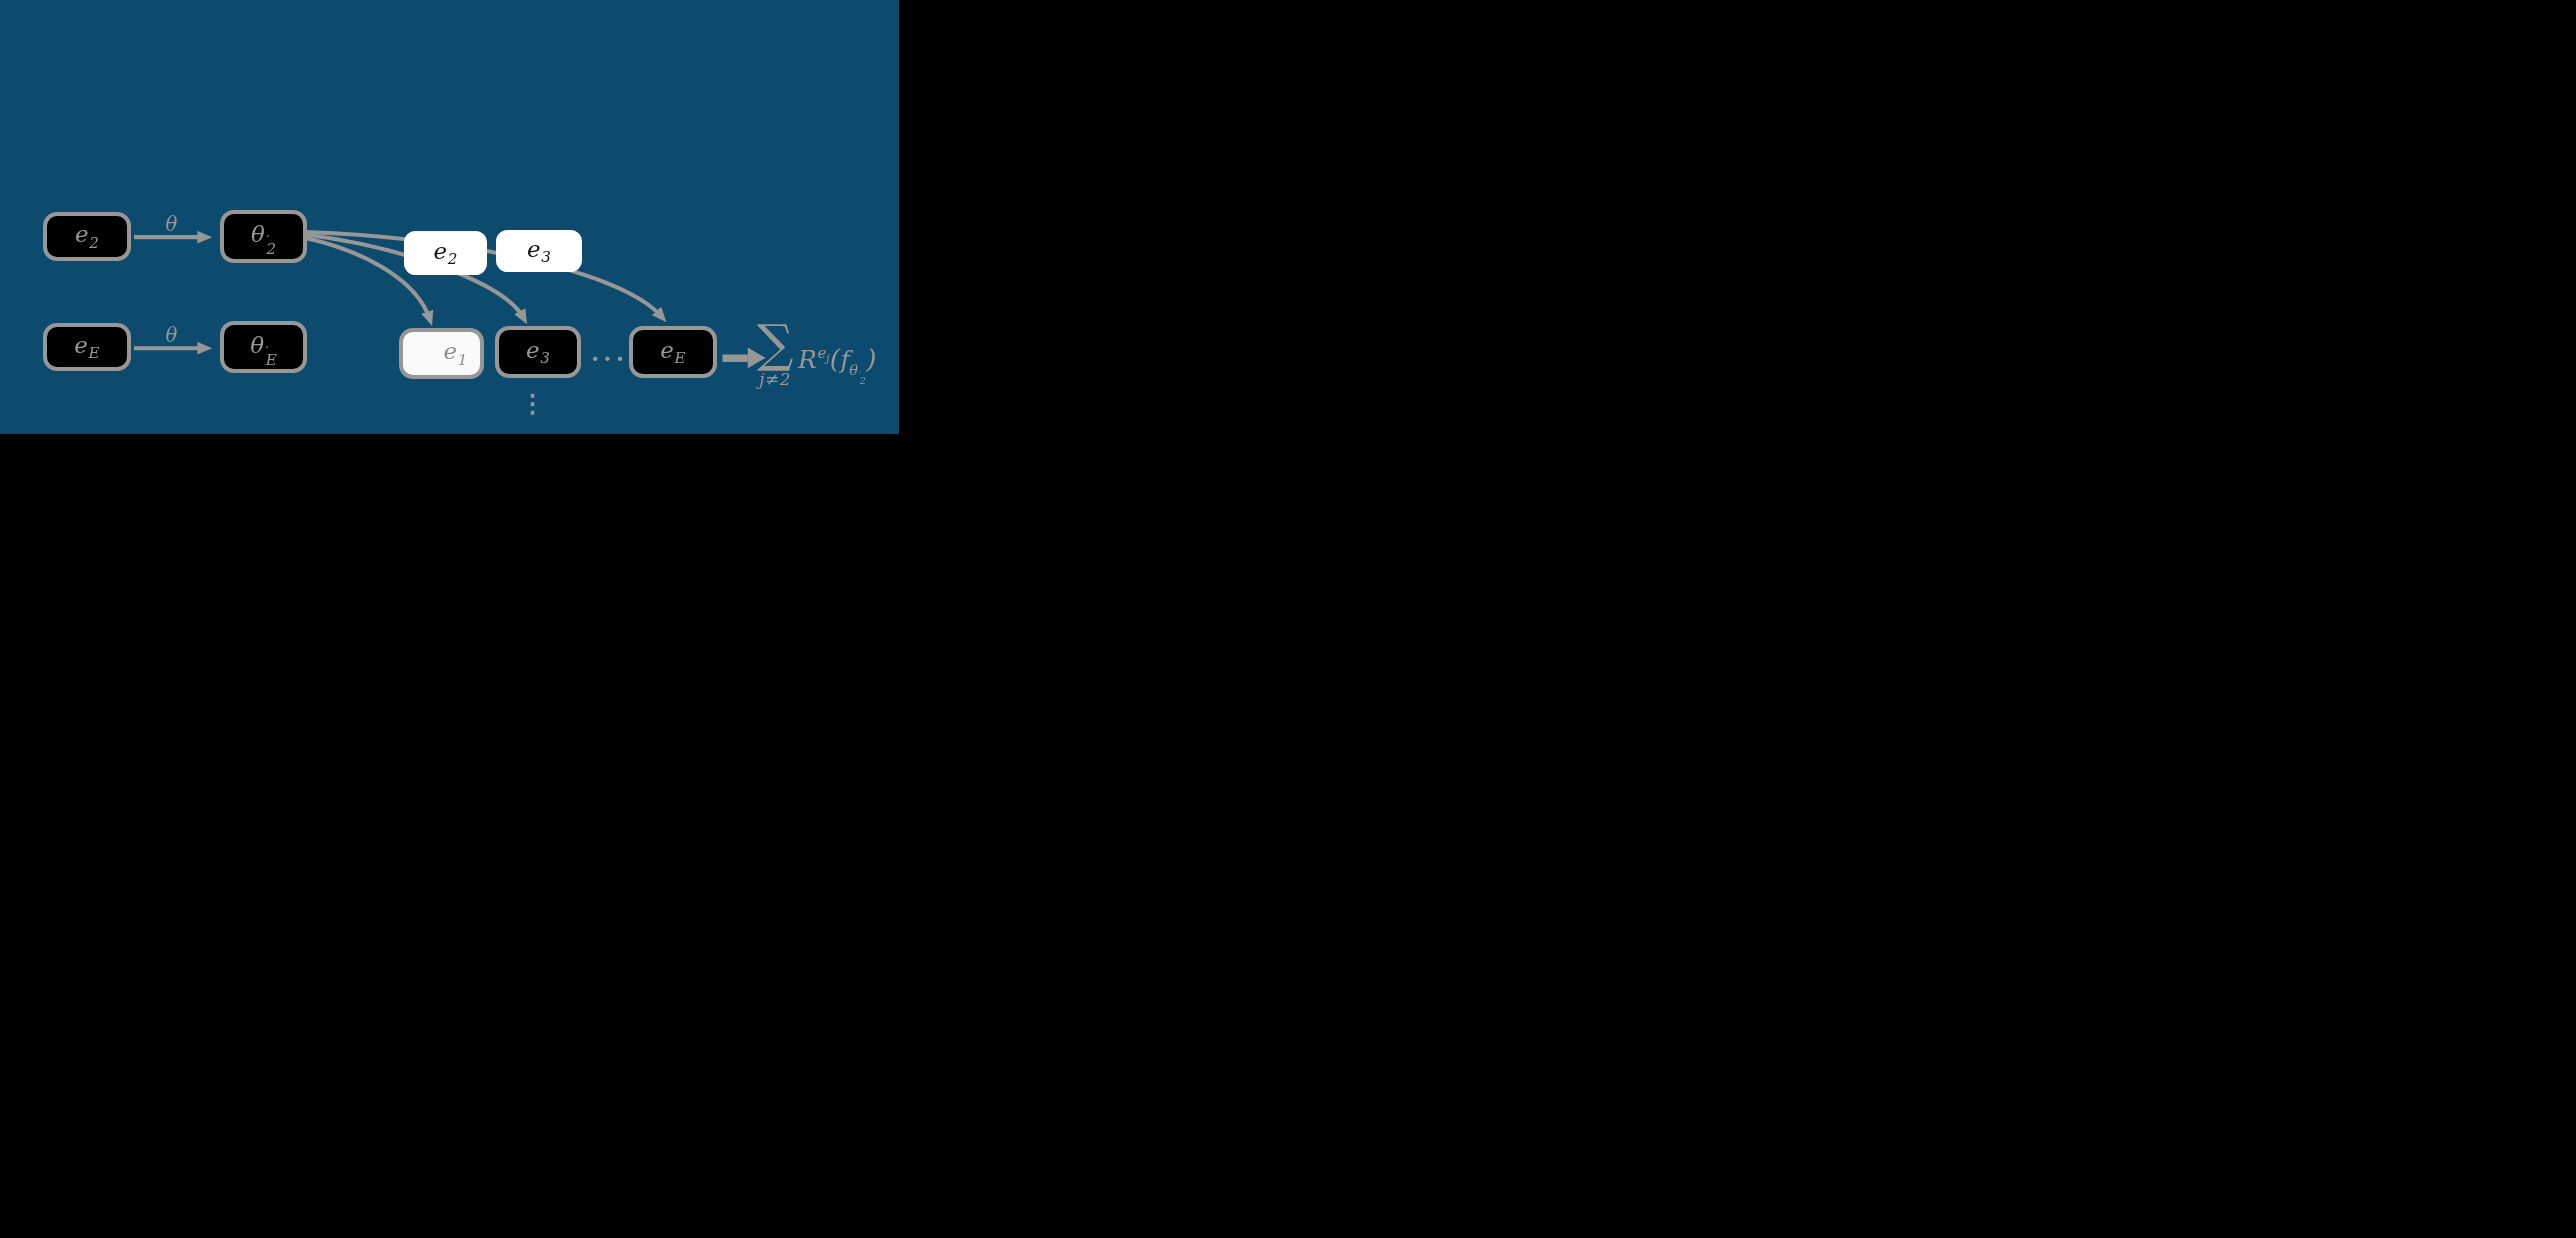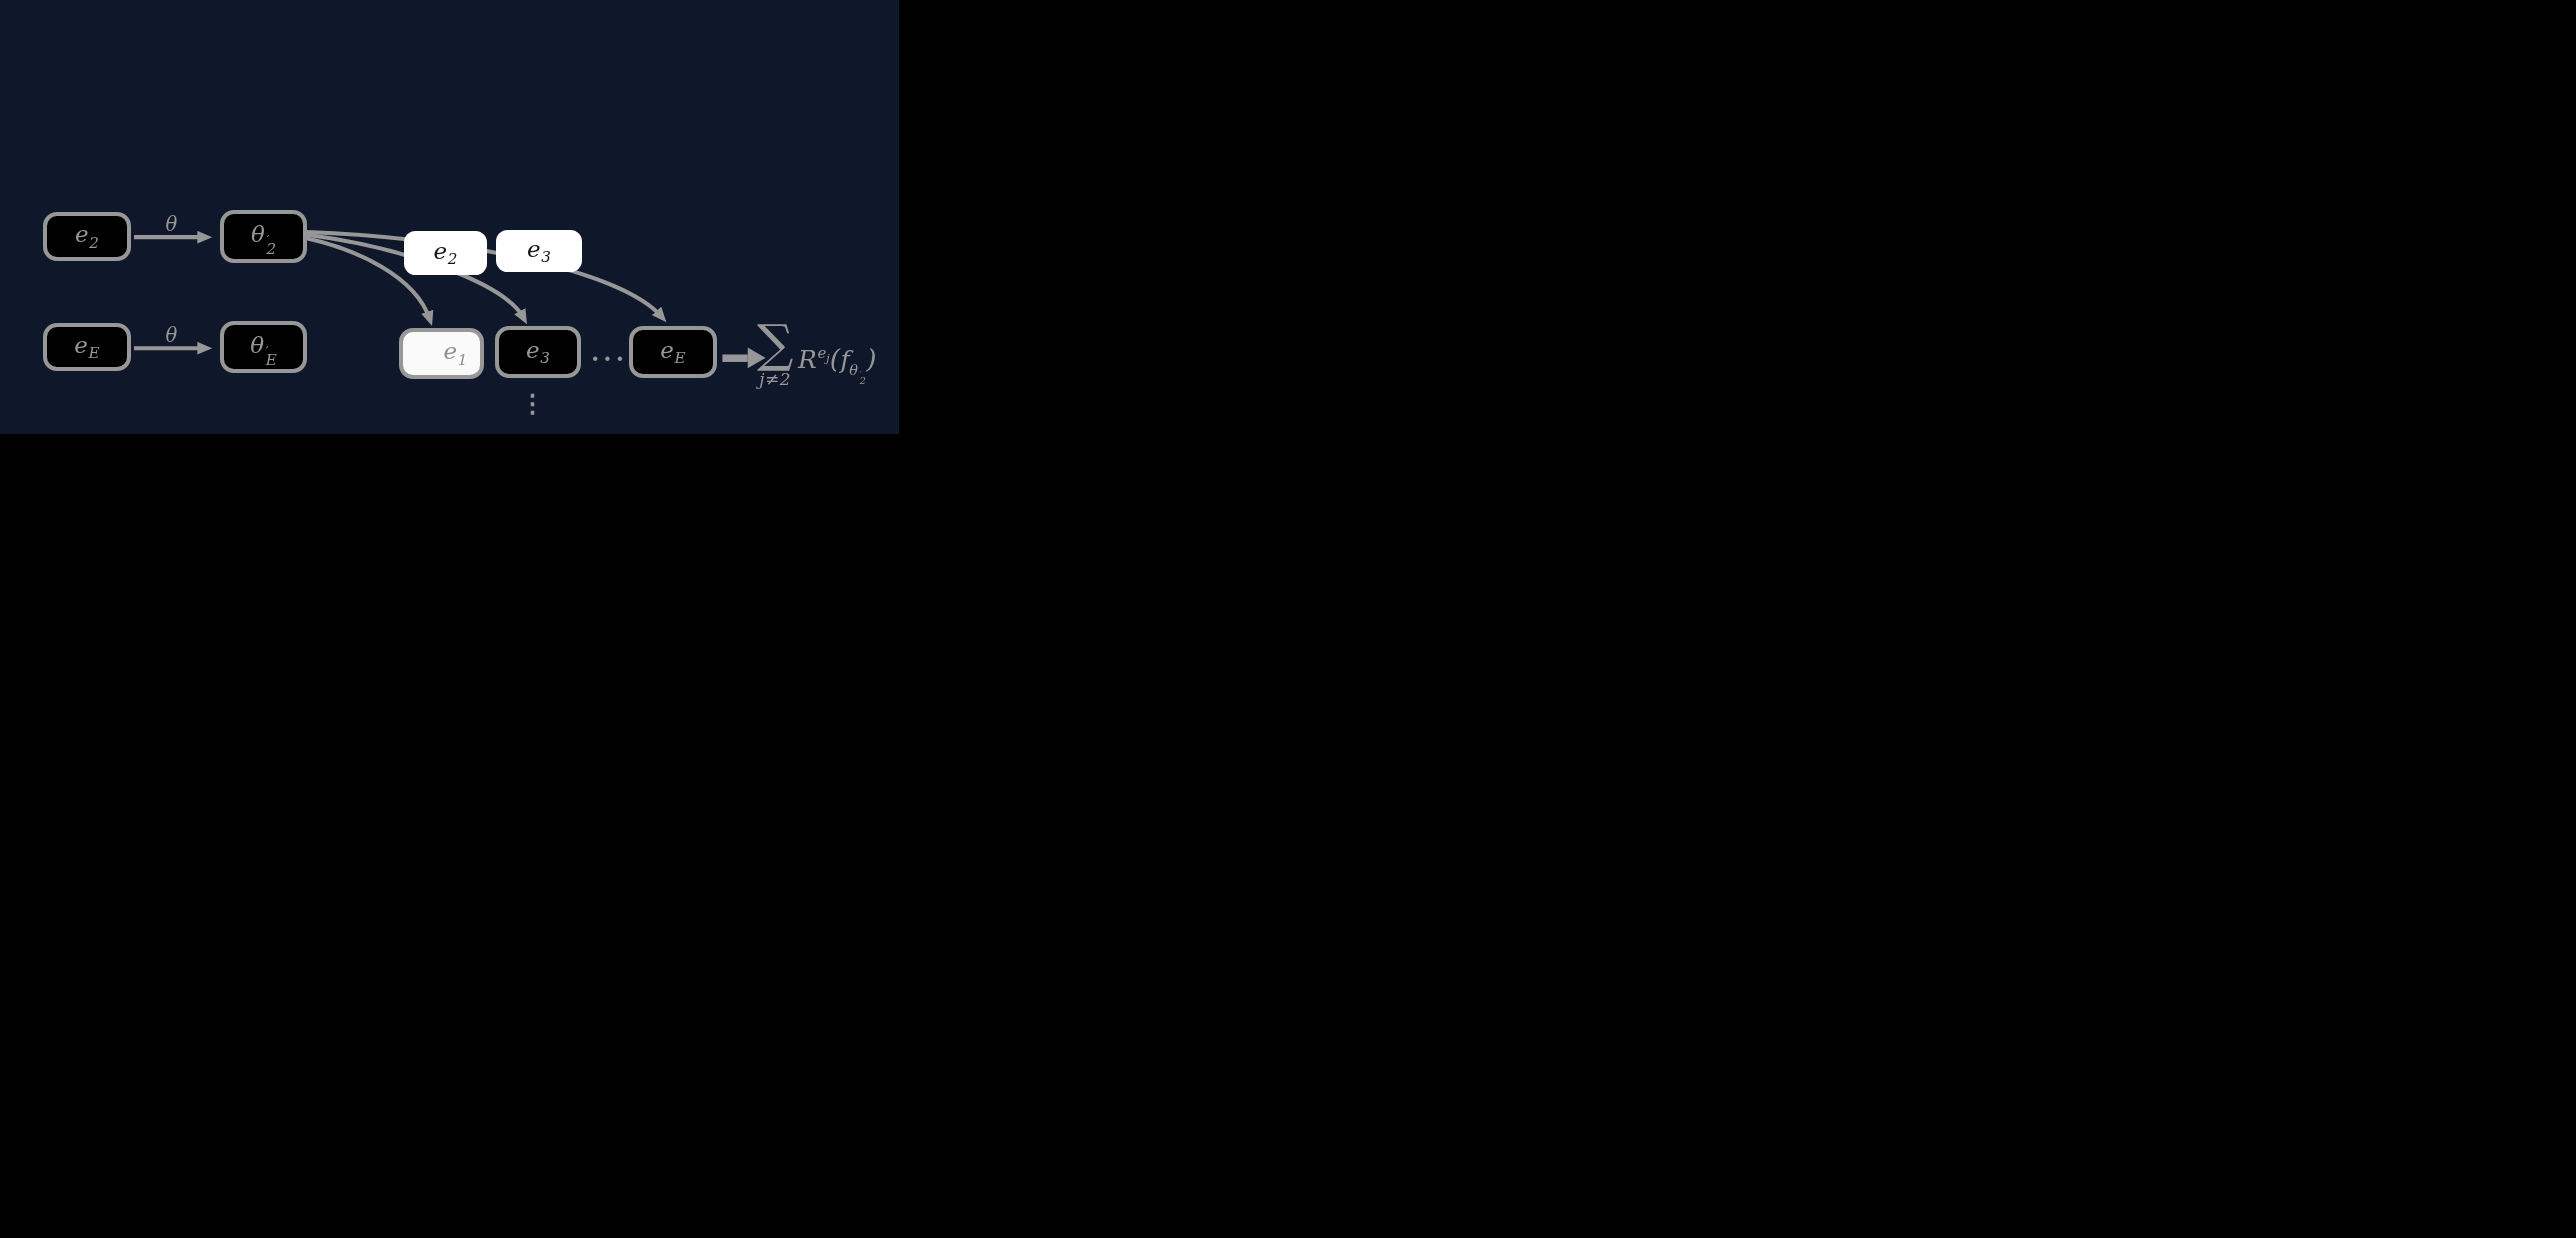--- a/index.html
+++ b/index.html
@@ -1,19 +1,19 @@
 <!DOCTYPE html>
 <html style="font-size:9.2px"><head>
 <meta charset="utf-8">
 <style>
   html,body{margin:0;padding:0;background:#000;}
   .canvas{
     position:relative;
     width:899px;height:434px;
-    background:#0f172a;
+    background:#0c4a6e;
     overflow:hidden;
     font-family:"DejaVu Serif","Liberation Serif",serif;
   }
   .links{position:absolute;left:0;top:0;z-index:1;}
   .box{
     position:absolute;z-index:2;
     box-sizing:border-box;
     border:4px solid #979797;
     border-radius:14px;
     background:#000;

